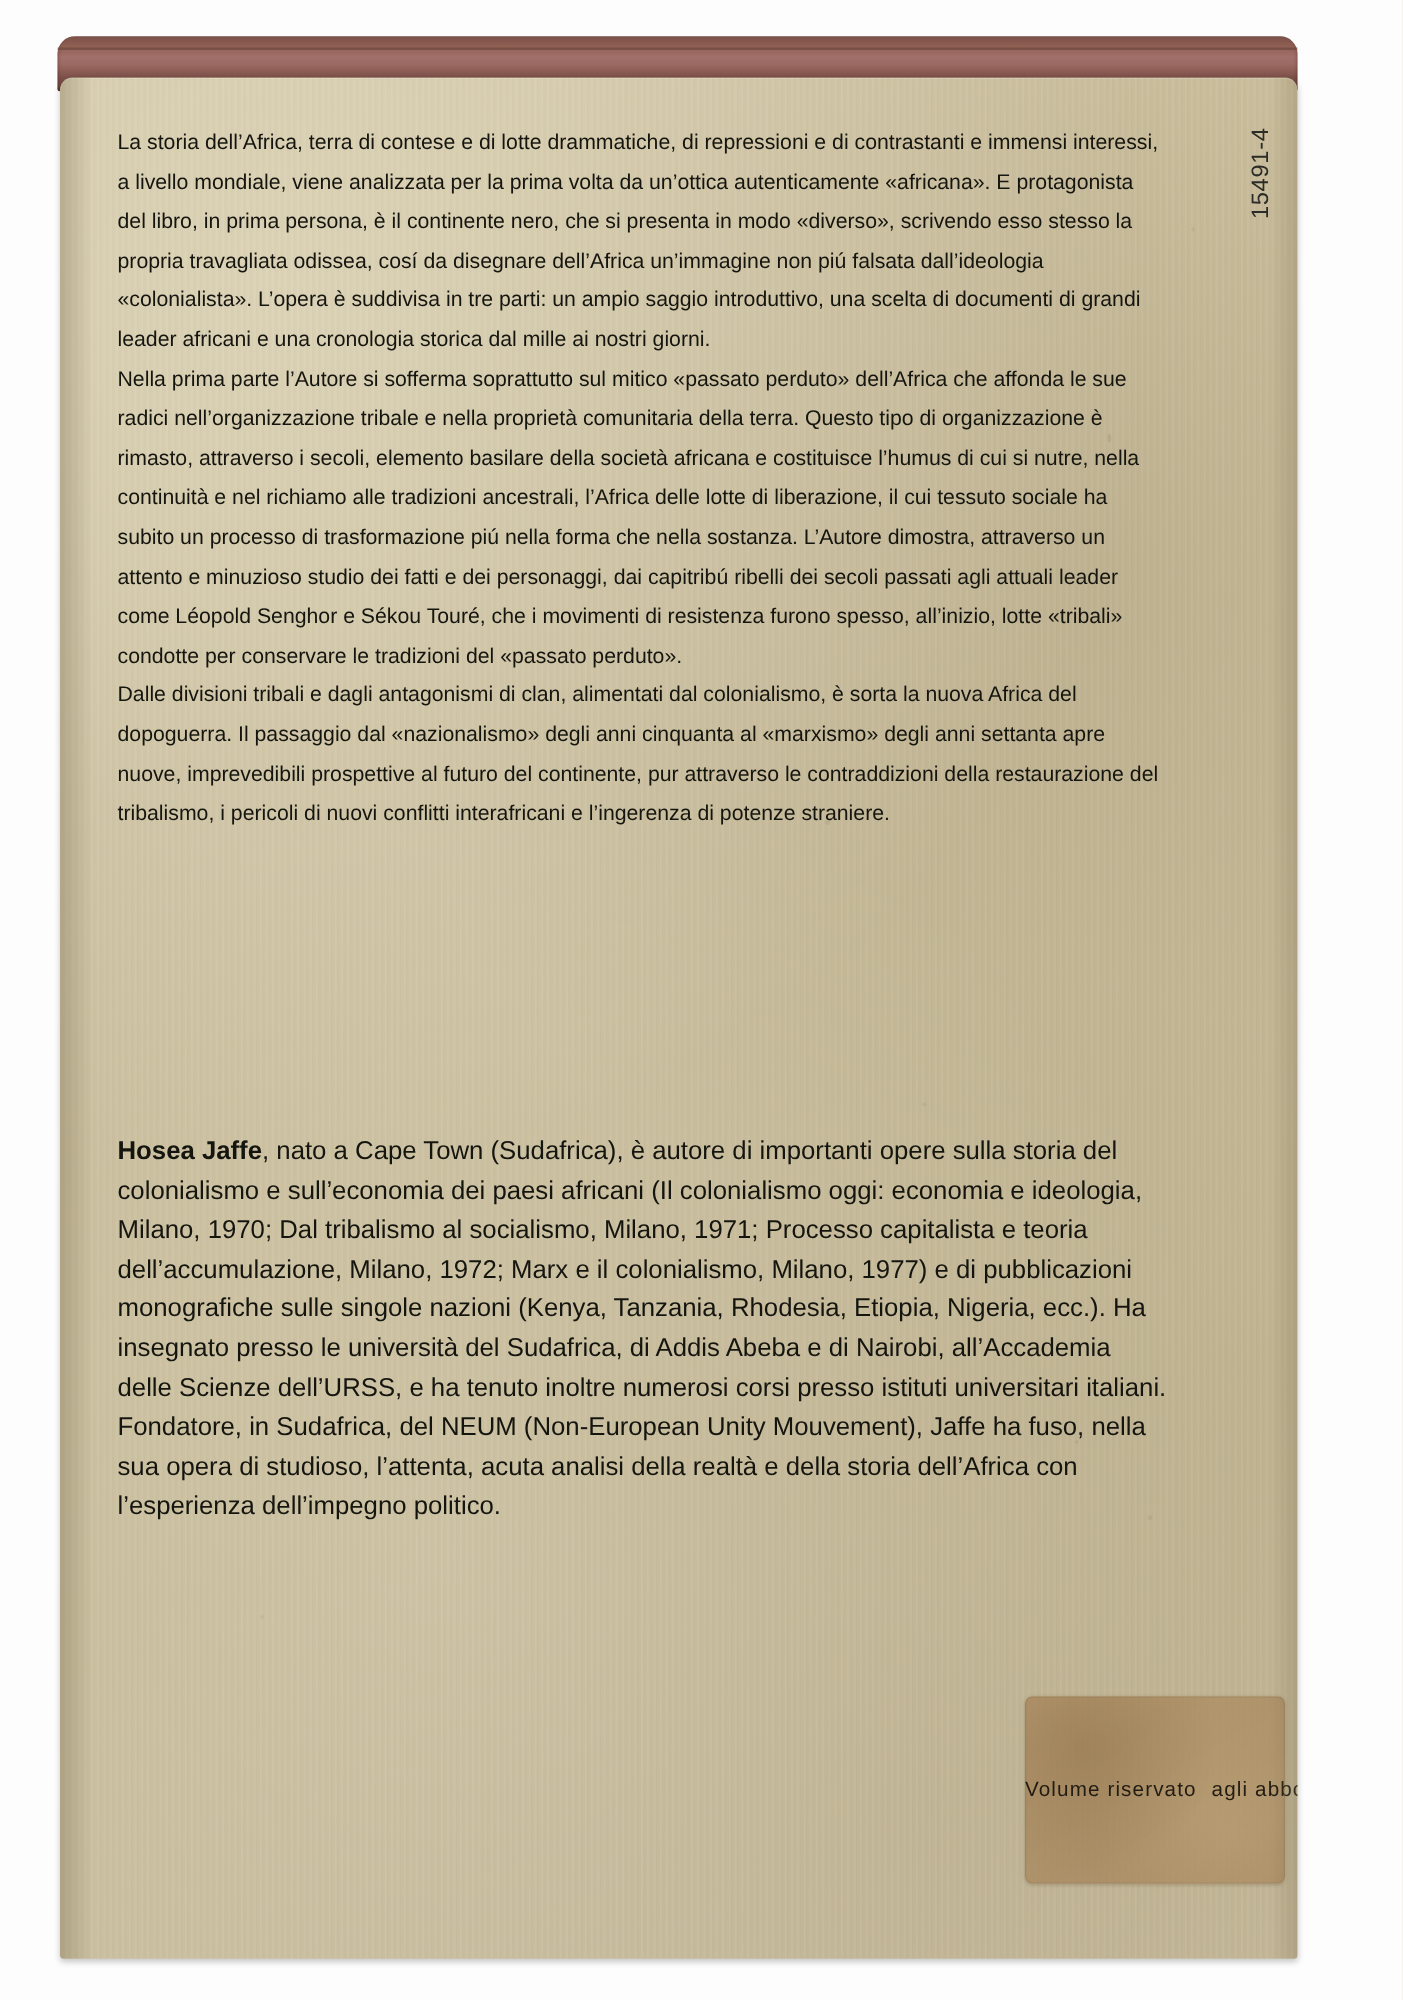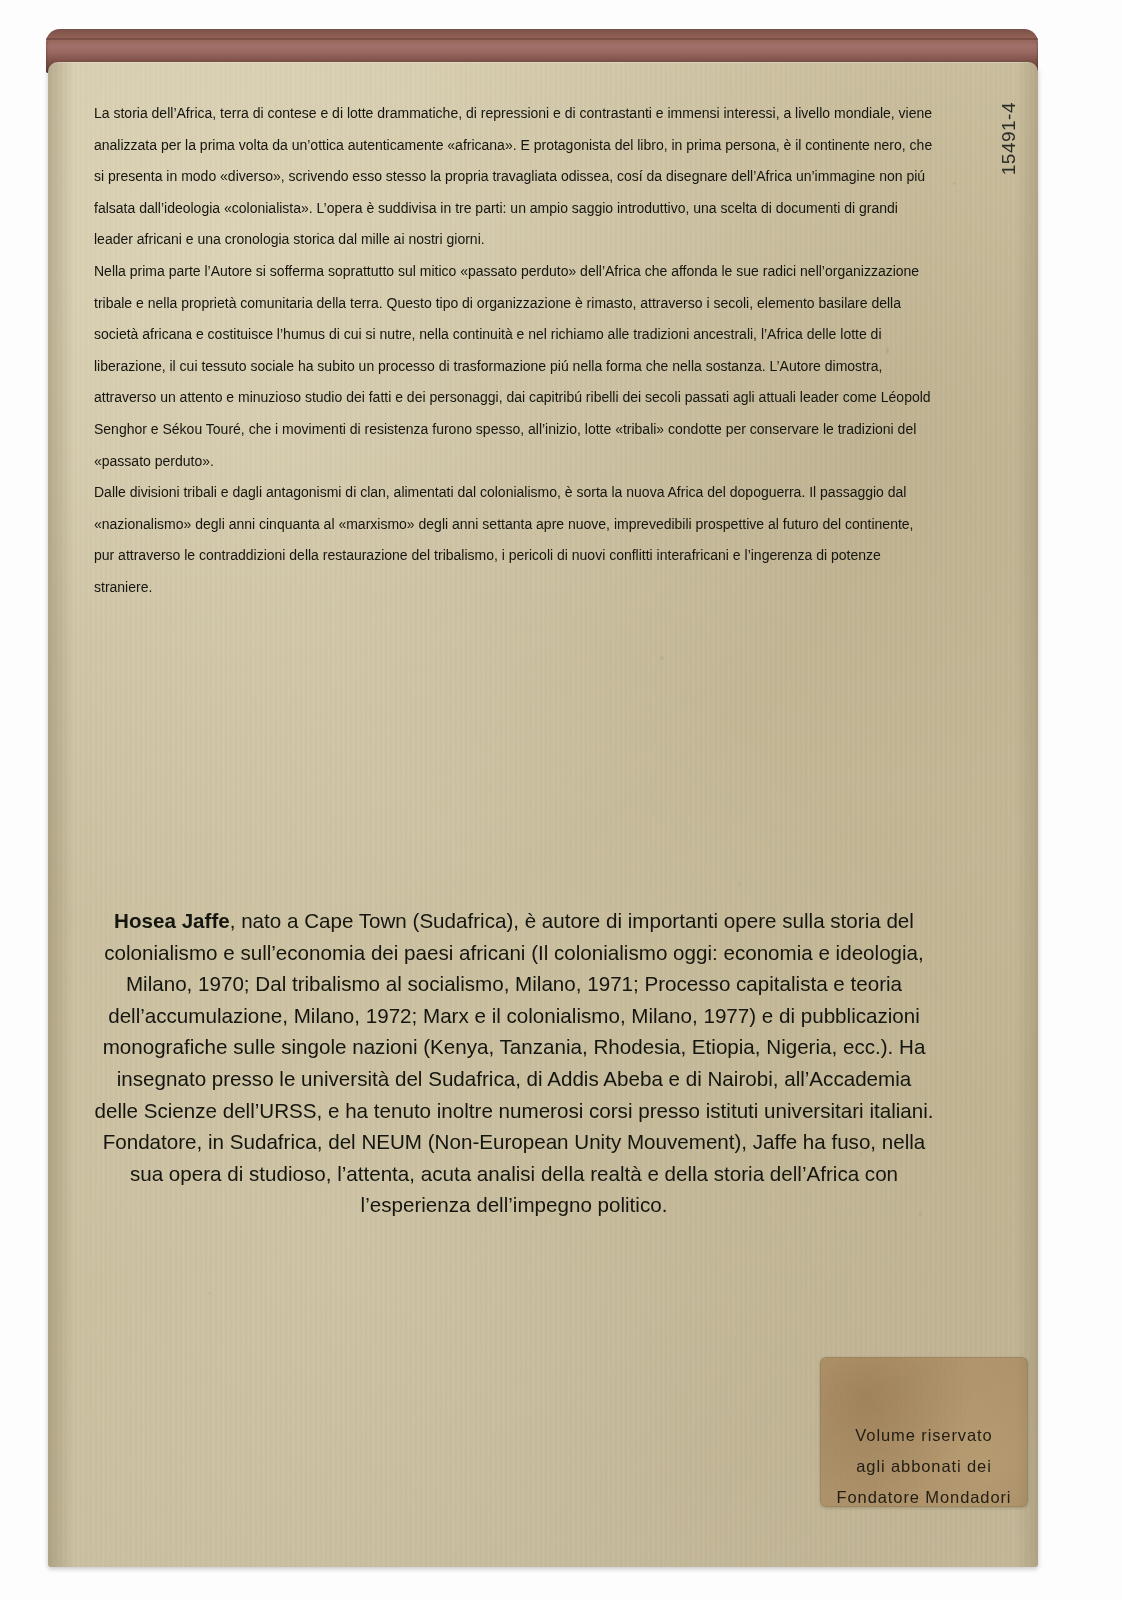--- a/index.html
+++ b/index.html
@@ -121,64 +121,63 @@
     font-family: "Liberation Sans", sans-serif;
   }
 
   
   #blurb {
     position: absolute;
     left: 46px;
     top: 36px;
     width: 840px;
     color: #15150f;
-    font-size: 14px;
+    font-size: 17px;
     line-height: 31.6px;
     font-family: "Liberation Sans", sans-serif;
     text-rendering: optimizeLegibility;
   }
   #blurb p {
     margin: 0;
   }
   #blurb p + p { margin-top: 0px; }
 
   
   #author-bio {
     position: absolute;
     left: 46px;
     top: 843px;
     width: 840px;
     color: #15150f;
     font-size: 20.6px;
     line-height: 31.6px;
     font-family: "Liberation Sans", sans-serif;
-    text-align: center;
   }
   #author-bio p { margin: 0; }
   .bold { font-weight: bold; }
   .ital { }
 
   
   #subscriber-sticker {
     position: absolute;
     left: 772px;
     top: 1295px;
     width: 208px;
     height: 150px;
     background-color: rgba(167,134,92,.62);
     background-image:
       radial-gradient(circle at 22% 26%, rgba(120,88,50,.30), rgba(120,88,50,0) 55%),
       radial-gradient(circle at 78% 72%, rgba(205,178,132,.35), rgba(205,178,132,0) 58%),
       linear-gradient(150deg, rgba(186,154,110,.45), rgba(150,120,80,.38));
     border-radius: 6px;
     box-shadow: 0 1px 3px rgba(80,60,35,.28), inset 0 0 0 1px rgba(120,95,60,.22);
     display: flex;
-    flex-direction: column;
+    flex-direction: row;
     align-items: center;
-    justify-content: flex-end;
+    justify-content: space-between;
     gap: 12px;
     color: #221c13;
     font-size: 16.5px;
     letter-spacing: .9px;
     font-family: "Liberation Sans", sans-serif;
   }
   #subscriber-sticker .sticker-line { white-space: nowrap; }
 </style>
 </head>
 <body>

